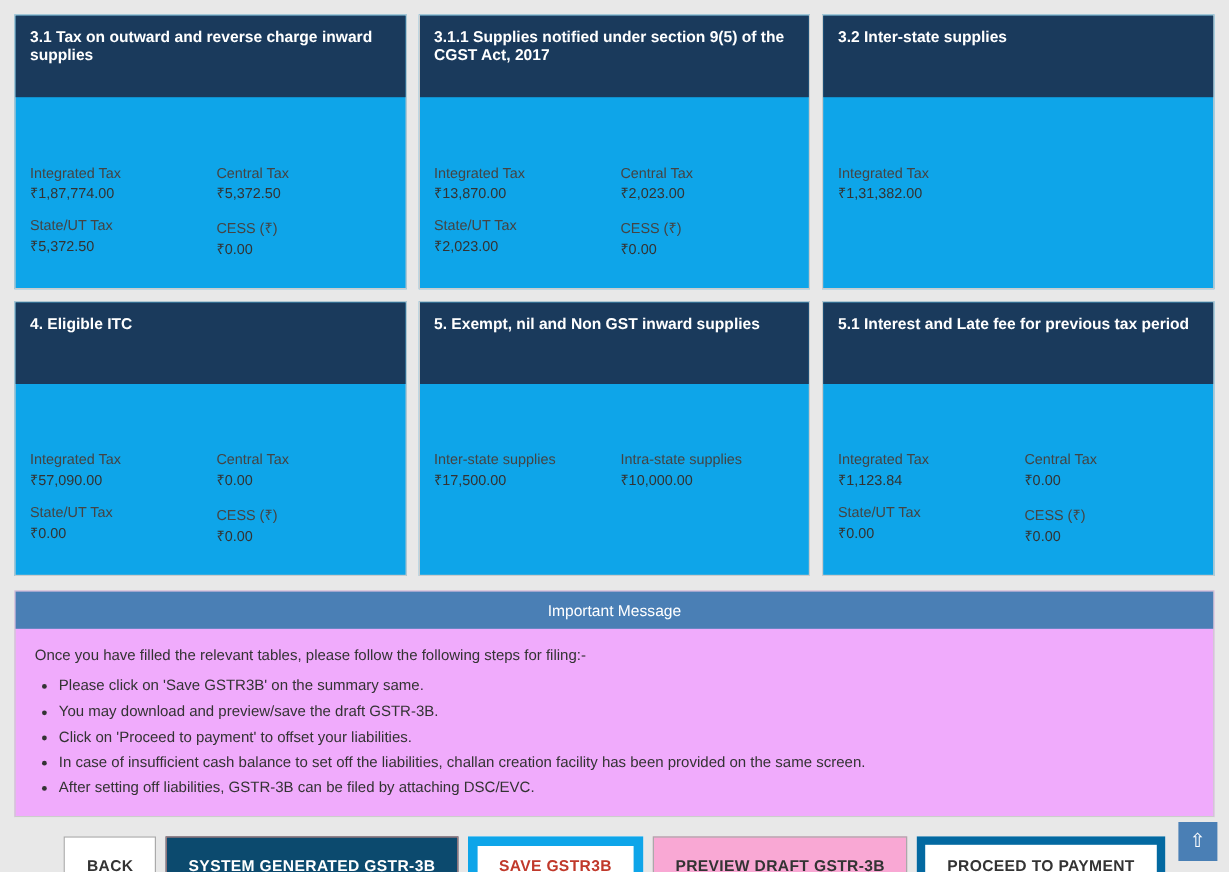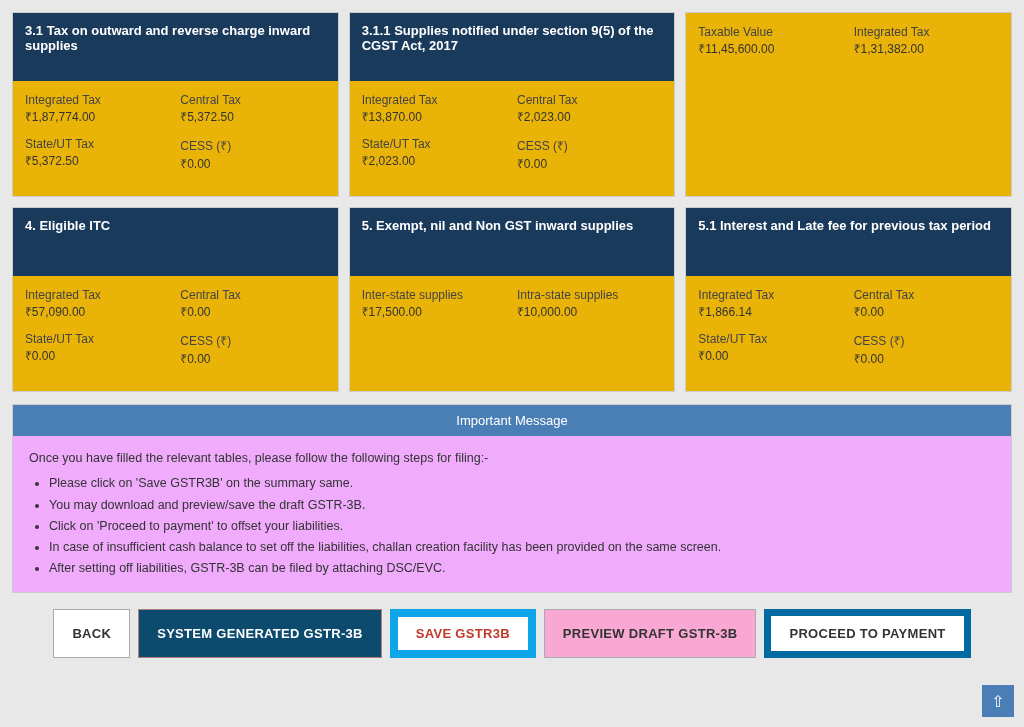--- a/index.html
+++ b/index.html
@@ -13,21 +13,21 @@
       padding: 12px;
       max-width: 1024px;
     }
     .grid-row {
       display: grid;
       grid-template-columns: 1fr 1fr 1fr;
       gap: 10px;
       margin-bottom: 10px;
     }
     .card {
-      background: #eab308;
+      background: #0ea5e9;
       border: 1px solid #ccc;
     }
     .card-header {
       background: #1a3a5c;
       color: #fff;
       padding: 10px 12px;
       font-size: 13px;
       font-weight: bold;
       min-height: 68px;
       display: flex;
@@ -125,20 +125,21 @@
       height: 32px;
       display: flex;
       align-items: center;
       justify-content: center;
       cursor: pointer;
       font-size: 16px;
     }
     .tax-col {
       display: flex;
       flex-direction: column;
+      margin-top: 44px;
     }
     .pair-row {
       margin-bottom: 6px;
     }
   </style>
 </head>
 <body>
 
 <div class="main-container">
 
@@ -191,29 +192,23 @@
               </div>
               <div class="pair-row">
                 <div class="tax-label">CESS (₹)</div>
                 <div class="tax-value">₹0.00</div>
               </div>
             </div>
           </div>
         </div>
       </div>
       <div class="card">
-        <div class="card-body">
-          <div class="card-body-grid">
-            <div class="tax-col">
-              <div class="pair-row">
-                <div class="tax-label">Taxable Value</div>
-                <div class="tax-value">₹11,45,600.00</div>
-              </div>
-              <div class="pair-row"></div>
-            </div>
+        <div class="card-header">3.2 Inter-state supplies</div>
+        <div class="card-body">
+          <div class="card-body-grid">
             <div class="tax-col">
               <div class="pair-row">
                 <div class="tax-label">Integrated Tax</div>
                 <div class="tax-value">₹1,31,382.00</div>
               </div>
               <div class="pair-row"></div>
             </div>
           </div>
         </div>
       </div>
@@ -268,21 +263,21 @@
           </div>
         </div>
       </div>
       <div class="card">
         <div class="card-header">5.1 Interest and Late fee for previous tax period</div>
         <div class="card-body">
           <div class="card-body-grid">
             <div class="tax-col">
               <div class="pair-row">
                 <div class="tax-label">Integrated Tax</div>
-                <div class="tax-value">₹1,866.14</div>
+                <div class="tax-value">₹1,123.84</div>
               </div>
               <div class="pair-row">
                 <div class="tax-label">State/UT Tax</div>
                 <div class="tax-value">₹0.00</div>
               </div>
             </div>
             <div class="tax-col">
               <div class="pair-row">
                 <div class="tax-label">Central Tax</div>
                 <div class="tax-value">₹0.00</div>

